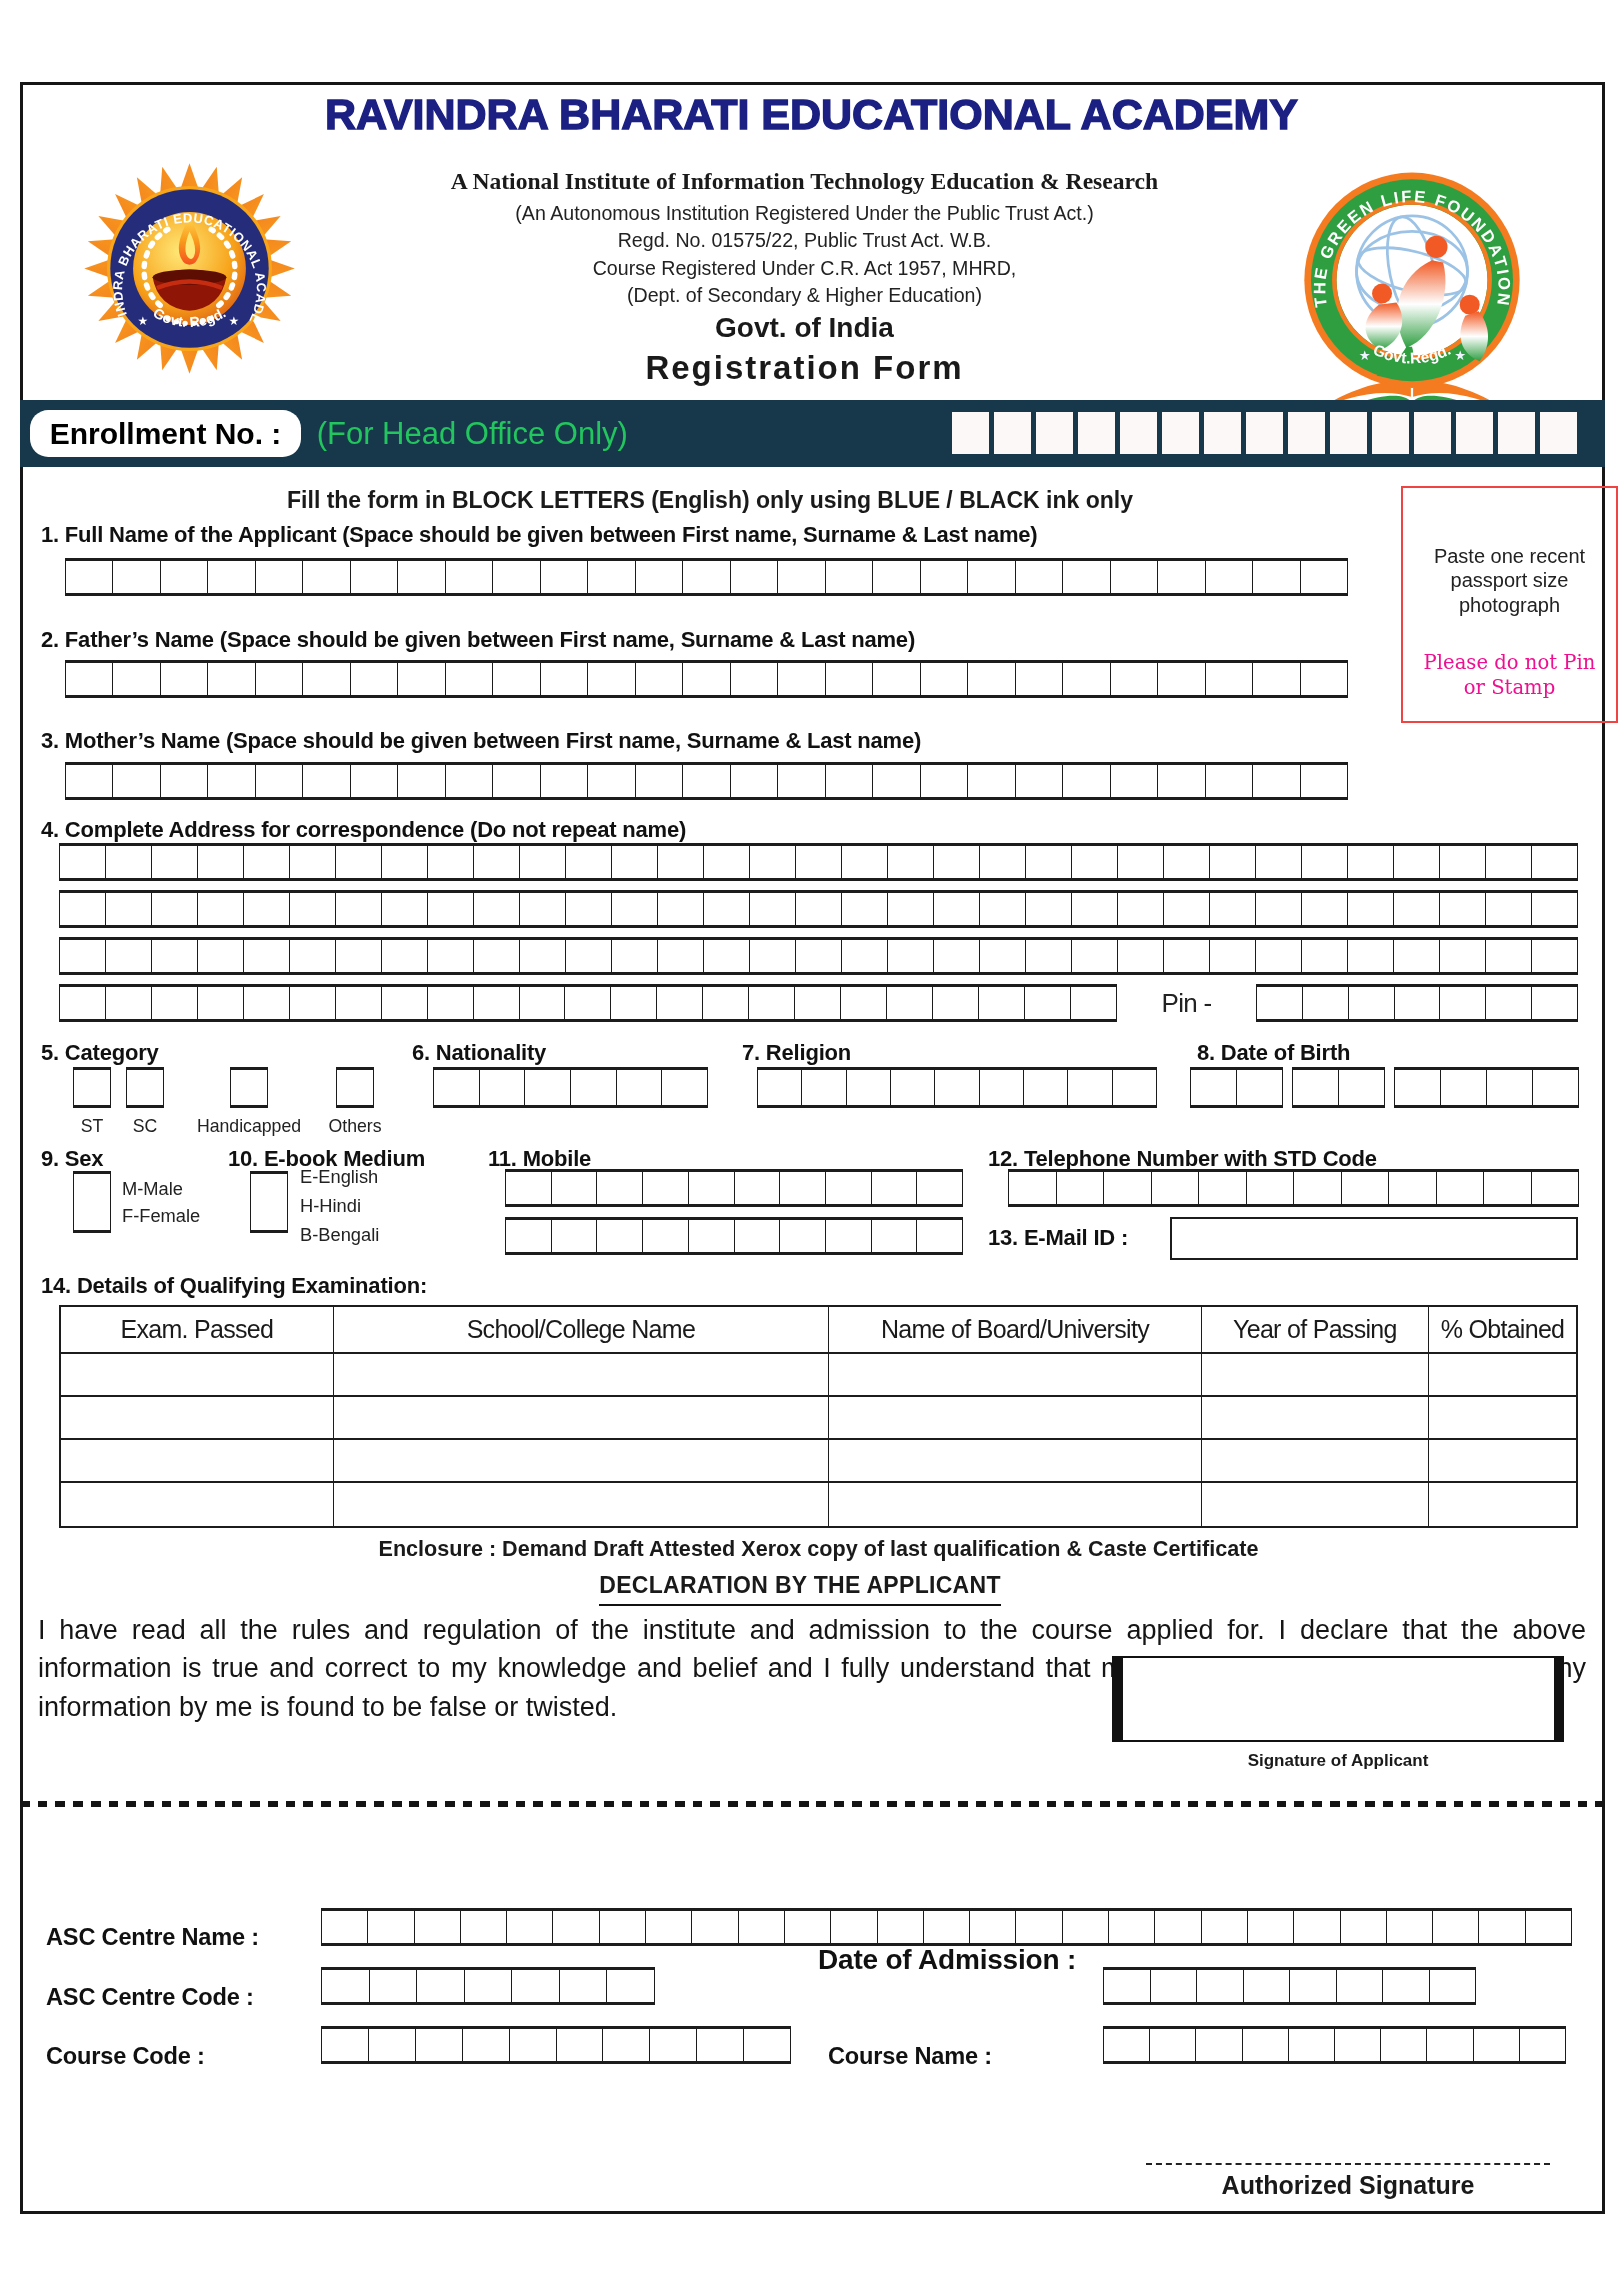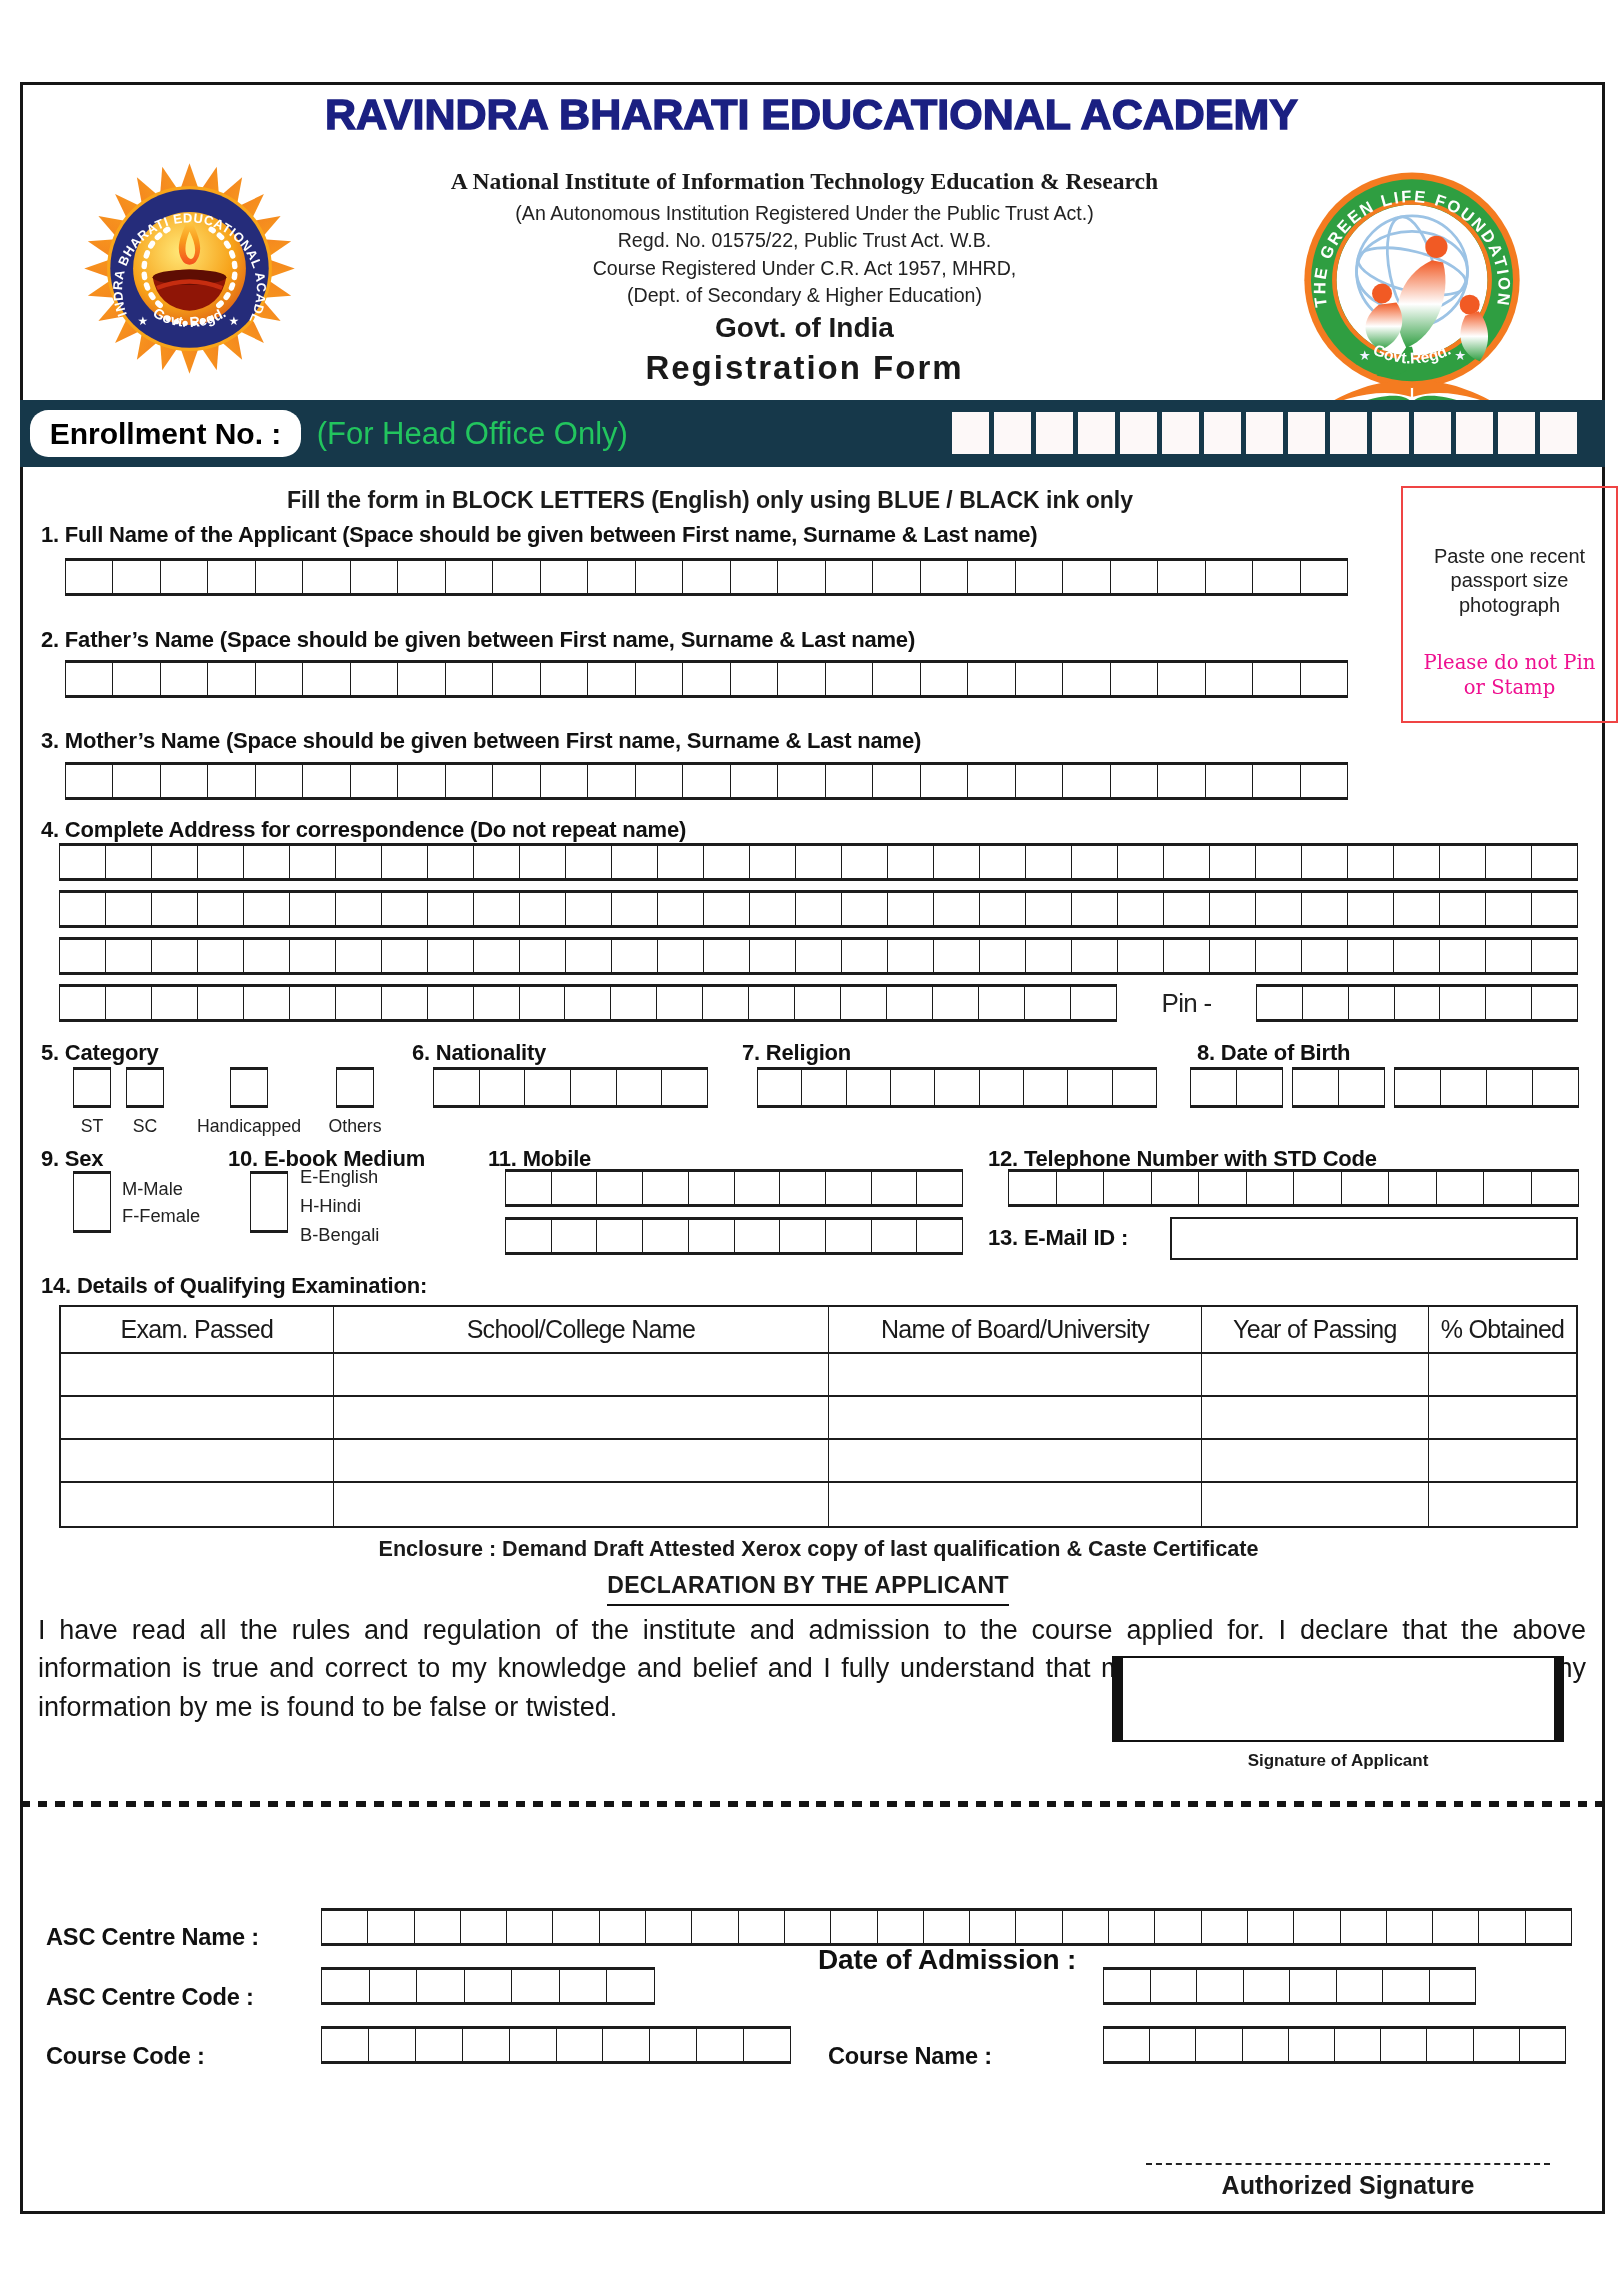--- a/index.html
+++ b/index.html
@@ -37,21 +37,21 @@
   .optlab{position:absolute;font-size:18.3px;color:#222;white-space:nowrap;}
   .pinrow{position:absolute;left:59px;top:984px;width:1519px;display:flex;align-items:stretch;}
   .pinlabel{width:139px;display:flex;align-items:center;justify-content:center;font-size:26px;color:#222;letter-spacing:-0.7px;}
   
   .qtable{position:absolute;left:59px;top:1305px;width:1519px;border:2.6px solid #1c1c1c;display:grid;grid-template-columns:18% 32.7% 24.6% 15% 9.7%;}
   .qtable .th{font-size:25px;letter-spacing:-0.7px;text-align:center;padding:7.9px 2.6px;border-right:1.3px solid #1c1c1c;border-bottom:2.6px solid #1c1c1c;white-space:nowrap;overflow:hidden;}
   .qtable .td{height:43px;border-right:1.3px solid #1c1c1c;border-bottom:2px solid #1c1c1c;}
   .qtable .th:nth-child(5n),.qtable .td:nth-child(5n){border-right:none;}
   .qtable .td.lastrow{border-bottom:none;}
   .enclosure{position:absolute;left:59px;top:1536px;width:1519px;text-align:center;font-weight:bold;font-size:21.6px;}
-  .dhead{position:absolute;left:8px;top:1572px;width:1600px;text-align:center;}
+  .dhead{position:absolute;left:0;top:1572px;width:1600px;text-align:center;}
   .dhead span{display:inline-block;font-weight:bold;font-size:23px;border-bottom:2.6px solid #111;padding-bottom:5.2px;letter-spacing:0.3px;}
   .dpara{position:absolute;left:38px;top:1611px;width:1548px;font-size:27px;line-height:1.42;text-align:justify;color:#151515;}
   .sigbox{position:absolute;left:1112px;top:1656px;width:452px;height:86px;background:#fff;border-top:2.6px solid #111;border-bottom:2.6px solid #111;border-left:11.8px solid #111;border-right:10.5px solid #111;}
   .sigcap{position:absolute;left:1112px;top:1751px;width:452px;text-align:center;font-weight:bold;font-size:17px;}
   .tearline{position:absolute;left:19.6px;top:1801px;width:1585px;height:5.9px;background:repeating-linear-gradient(90deg,#141414 0 9.8px,transparent 9.8px 17.7px);}
   .banner{position:absolute;left:36px;top:1819px;width:1552px;height:71px;background:var(--teal);color:#fff;text-align:center;font-size:52px;line-height:68px;letter-spacing:1.3px;font-weight:400;}
   .authline{position:absolute;left:1146px;top:2163px;width:404px;border-top:2.6px dashed #222;}
   .authcap{position:absolute;left:1146px;top:2171px;width:404px;text-align:center;font-weight:bold;font-size:25px;}
   svg text{font-family:"Liberation Sans",sans-serif;}
 </style>

